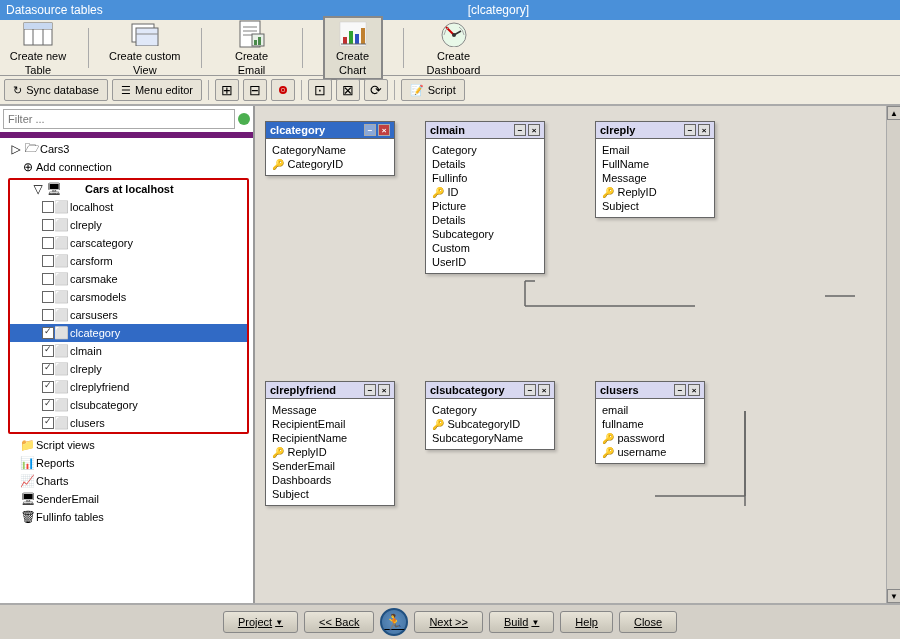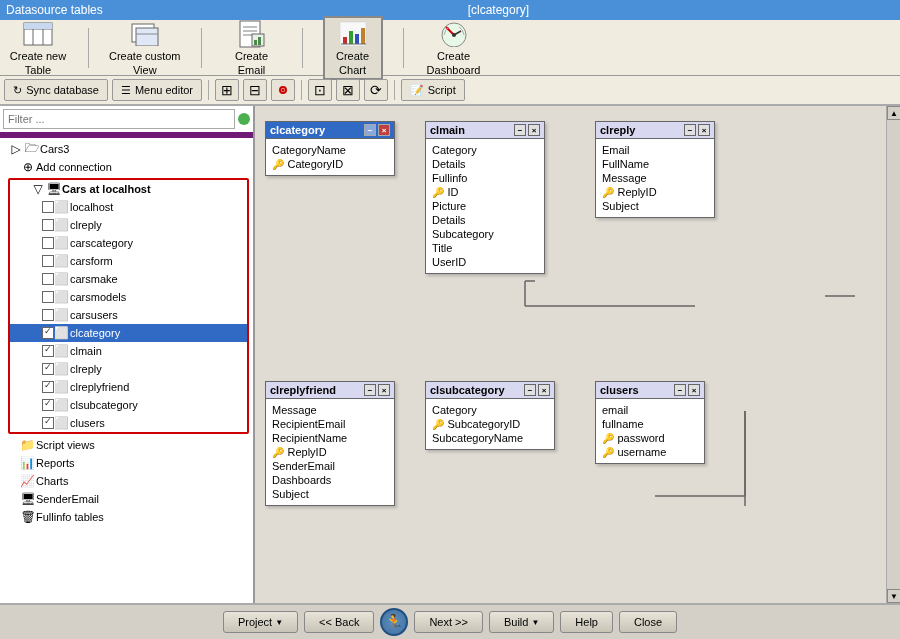--- a/index.html
+++ b/index.html
@@ -221,20 +221,21 @@
 
     
     .bottom-bar {
       background: #d4d0c8;
       border-top: 2px solid #aaa;
       display: flex;
       justify-content: center;
       align-items: center;
       height: 36px;
       gap: 6px;
+      text-decoration: underline;
     }
     .bottom-btn {
       background: linear-gradient(to bottom, #e8e4d8, #c8c4b8);
       border: 1px solid #888;
       padding: 4px 14px;
       font-size: 11px;
       cursor: pointer;
       border-radius: 3px;
       display: flex;
       align-items: center;
@@ -384,21 +385,21 @@
 
       <div class="tree-item indent2">
         <span class="tree-icon">⊕</span>
         <span>Add connection</span>
       </div>
 
       <div class="group-border" style="margin-left:8px; margin-right:4px;">
         <div class="tree-item indent2">
           <span class="tree-icon">▽</span>
           <span class="tree-icon">🖥</span>
-          <span style="font-weight:bold;">Cars at localhost</span>
+          <span style="font-weight:bold;margin-left:23px;">Cars at localhost</span>
         </div>
 
         <div class="tree-item indent3">
           <span class="checked-box"></span>
           <span class="tree-icon">⬜</span>
           <span>localhost</span>
         </div>
         <div class="tree-item indent3">
           <span class="checked-box"></span>
           <span class="tree-icon">⬜</span>
@@ -532,21 +533,21 @@
         <div class="db-table-body">
           <div class="db-field">Category</div>
           <div class="db-field">Details</div>
           <div class="db-field">Fullinfo</div>
           <div class="db-field">
             <span class="key-icon">🔑</span>ID
           </div>
           <div class="db-field">Picture</div>
           <div class="db-field">Details</div>
           <div class="db-field">Subcategory</div>
-          <div class="db-field">Title</div>
+          <div class="db-field">Custom</div>
           <div class="db-field">UserID</div>
         </div>
       </div>
 
       <div class="db-table" style="left:340px; top:15px; min-width:120px;">
         <div class="db-table-header">
           <span>clreply</span>
           <div class="db-table-controls">
             <div class="db-ctrl">−</div>
             <div class="db-ctrl">×</div>

